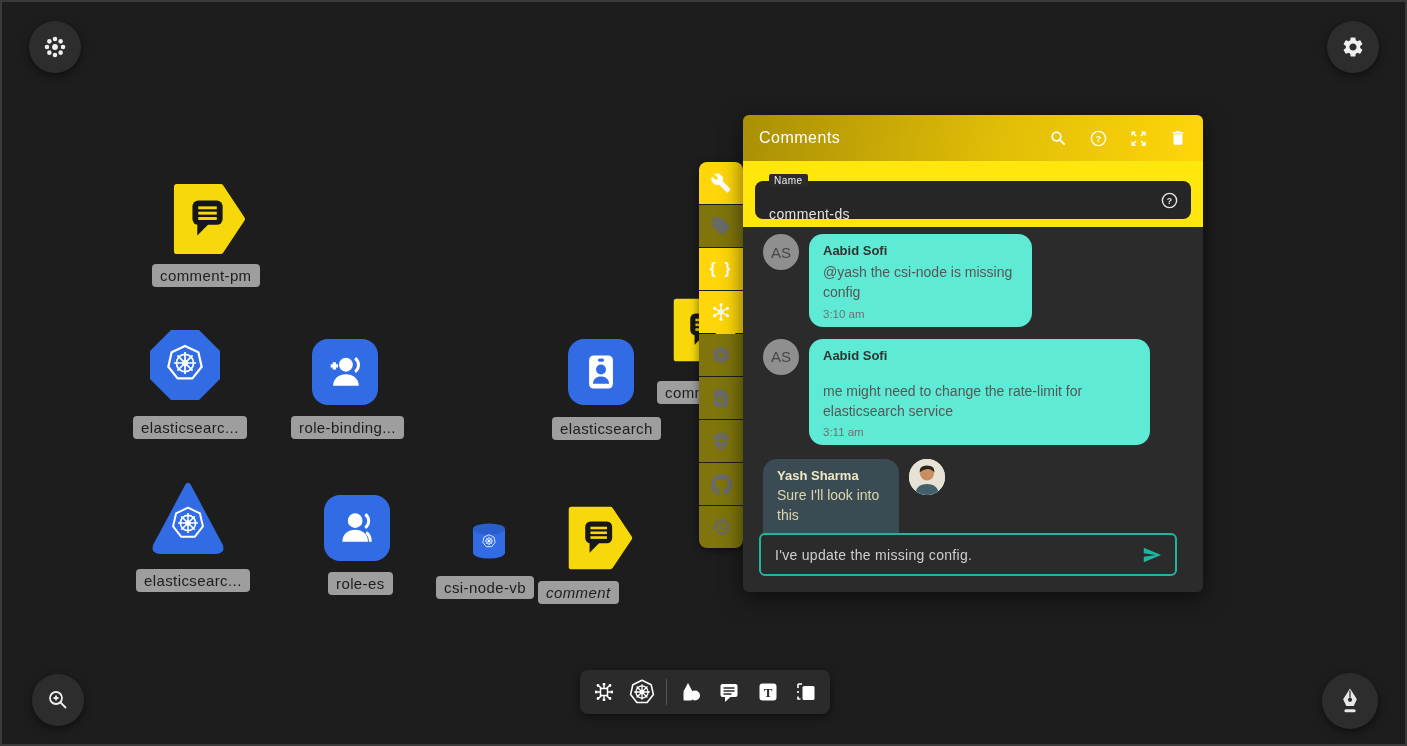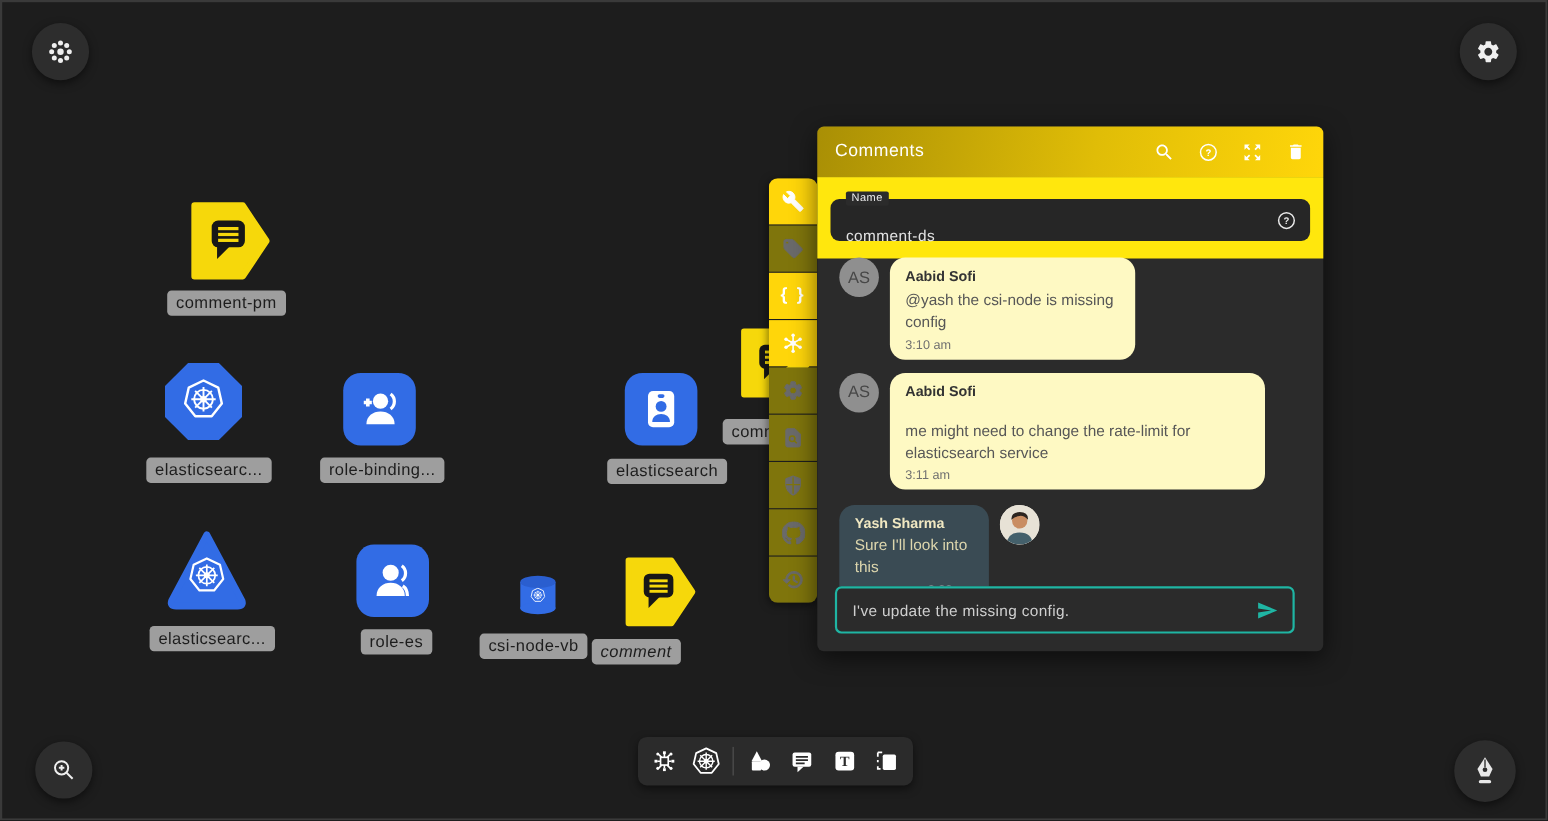--- a/index.html
+++ b/index.html
@@ -36,33 +36,33 @@
   .bt-div{width:1px;height:26px;background:#555;}
   
   .panel{position:absolute;left:741px;top:113px;width:460px;height:477px;background:#2b2b2b;
     border-radius:6px;z-index:6;box-shadow:0 6px 22px rgba(0,0,0,.55);}
   .panel-header{position:absolute;left:0;top:0;right:0;height:46px;border-radius:6px 6px 0 0;
     background:linear-gradient(100deg,#a98f05 0%,#e0bd07 55%,#ffd60a 100%);
     display:flex;align-items:center;padding:0 16px;box-sizing:border-box;}
   .panel-title{color:#fff;font-size:16px;letter-spacing:.5px;flex:1;}
   .ph-icons{display:flex;gap:21px;align-items:center;}
   .ph-icons svg{cursor:pointer;}
-  .name-block{position:absolute;left:0;top:46px;right:0;height:74px;background:#ffe70d;
+  .name-block{position:absolute;left:0;top:46px;right:0;height:66px;background:#ffe70d;
     box-sizing:border-box;padding:20px 12px 0 12px;}
   .name-input-wrap{position:relative;height:38px;background:#262626;border-radius:8px;
     display:flex;align-items:center;padding:0 12px;}
   .name-float{position:absolute;top:-7px;left:14px;background:#2b2b2b;color:#eee;font-size:10px;
     padding:1px 5px;border-radius:2px;letter-spacing:.5px;}
   .name-input{flex:1;background:transparent;border:none;outline:none;color:#e3e3e3;
     font-size:14px;letter-spacing:.4px;font-family:"Liberation Sans",sans-serif;margin-top:28px;}
   .messages{position:absolute;left:0;top:112px;right:0;bottom:59px;padding:7px 20px 4px 20px;overflow:hidden;}
   .msg{display:flex;gap:10px;margin-bottom:12px;align-items:flex-start;}
   .avatar-initials{width:36px;height:36px;border-radius:50%;background:#8f8f8f;color:#474747;
     display:flex;align-items:center;justify-content:center;font-size:15px;flex:0 0 36px;}
-  .bubble{background:#fef9c3;border-radius:14px;padding:9px 14px 7px 14px;box-sizing:border-box;}
+  .bubble{background:#5eead4;border-radius:14px;padding:9px 14px 7px 14px;box-sizing:border-box;}
   .b-name{font-weight:bold;font-size:13px;color:#333;}
   .b-text{font-size:14px;color:#575757;margin-top:4px;line-height:1.45;}
   .b-time{font-size:11.5px;color:#707070;margin-top:5px;}
   .msg.right{margin-right:4px;margin-top:14px;}
   .bubble.dark{background:#3a4b54;}
   .bubble.dark .b-name{color:#f0e8c2;}
   .bubble.dark .b-text{color:#ddd6ad;}
   .bubble.dark .b-time{color:#8e999e;text-align:right;}
   .avatar-photo{width:36px;height:36px;border-radius:50%;overflow:hidden;flex:0 0 36px;background:#e9e4da;}
   .composer{position:absolute;left:16px;right:26px;bottom:16px;height:43px;border:2px solid #1fb5a3;

